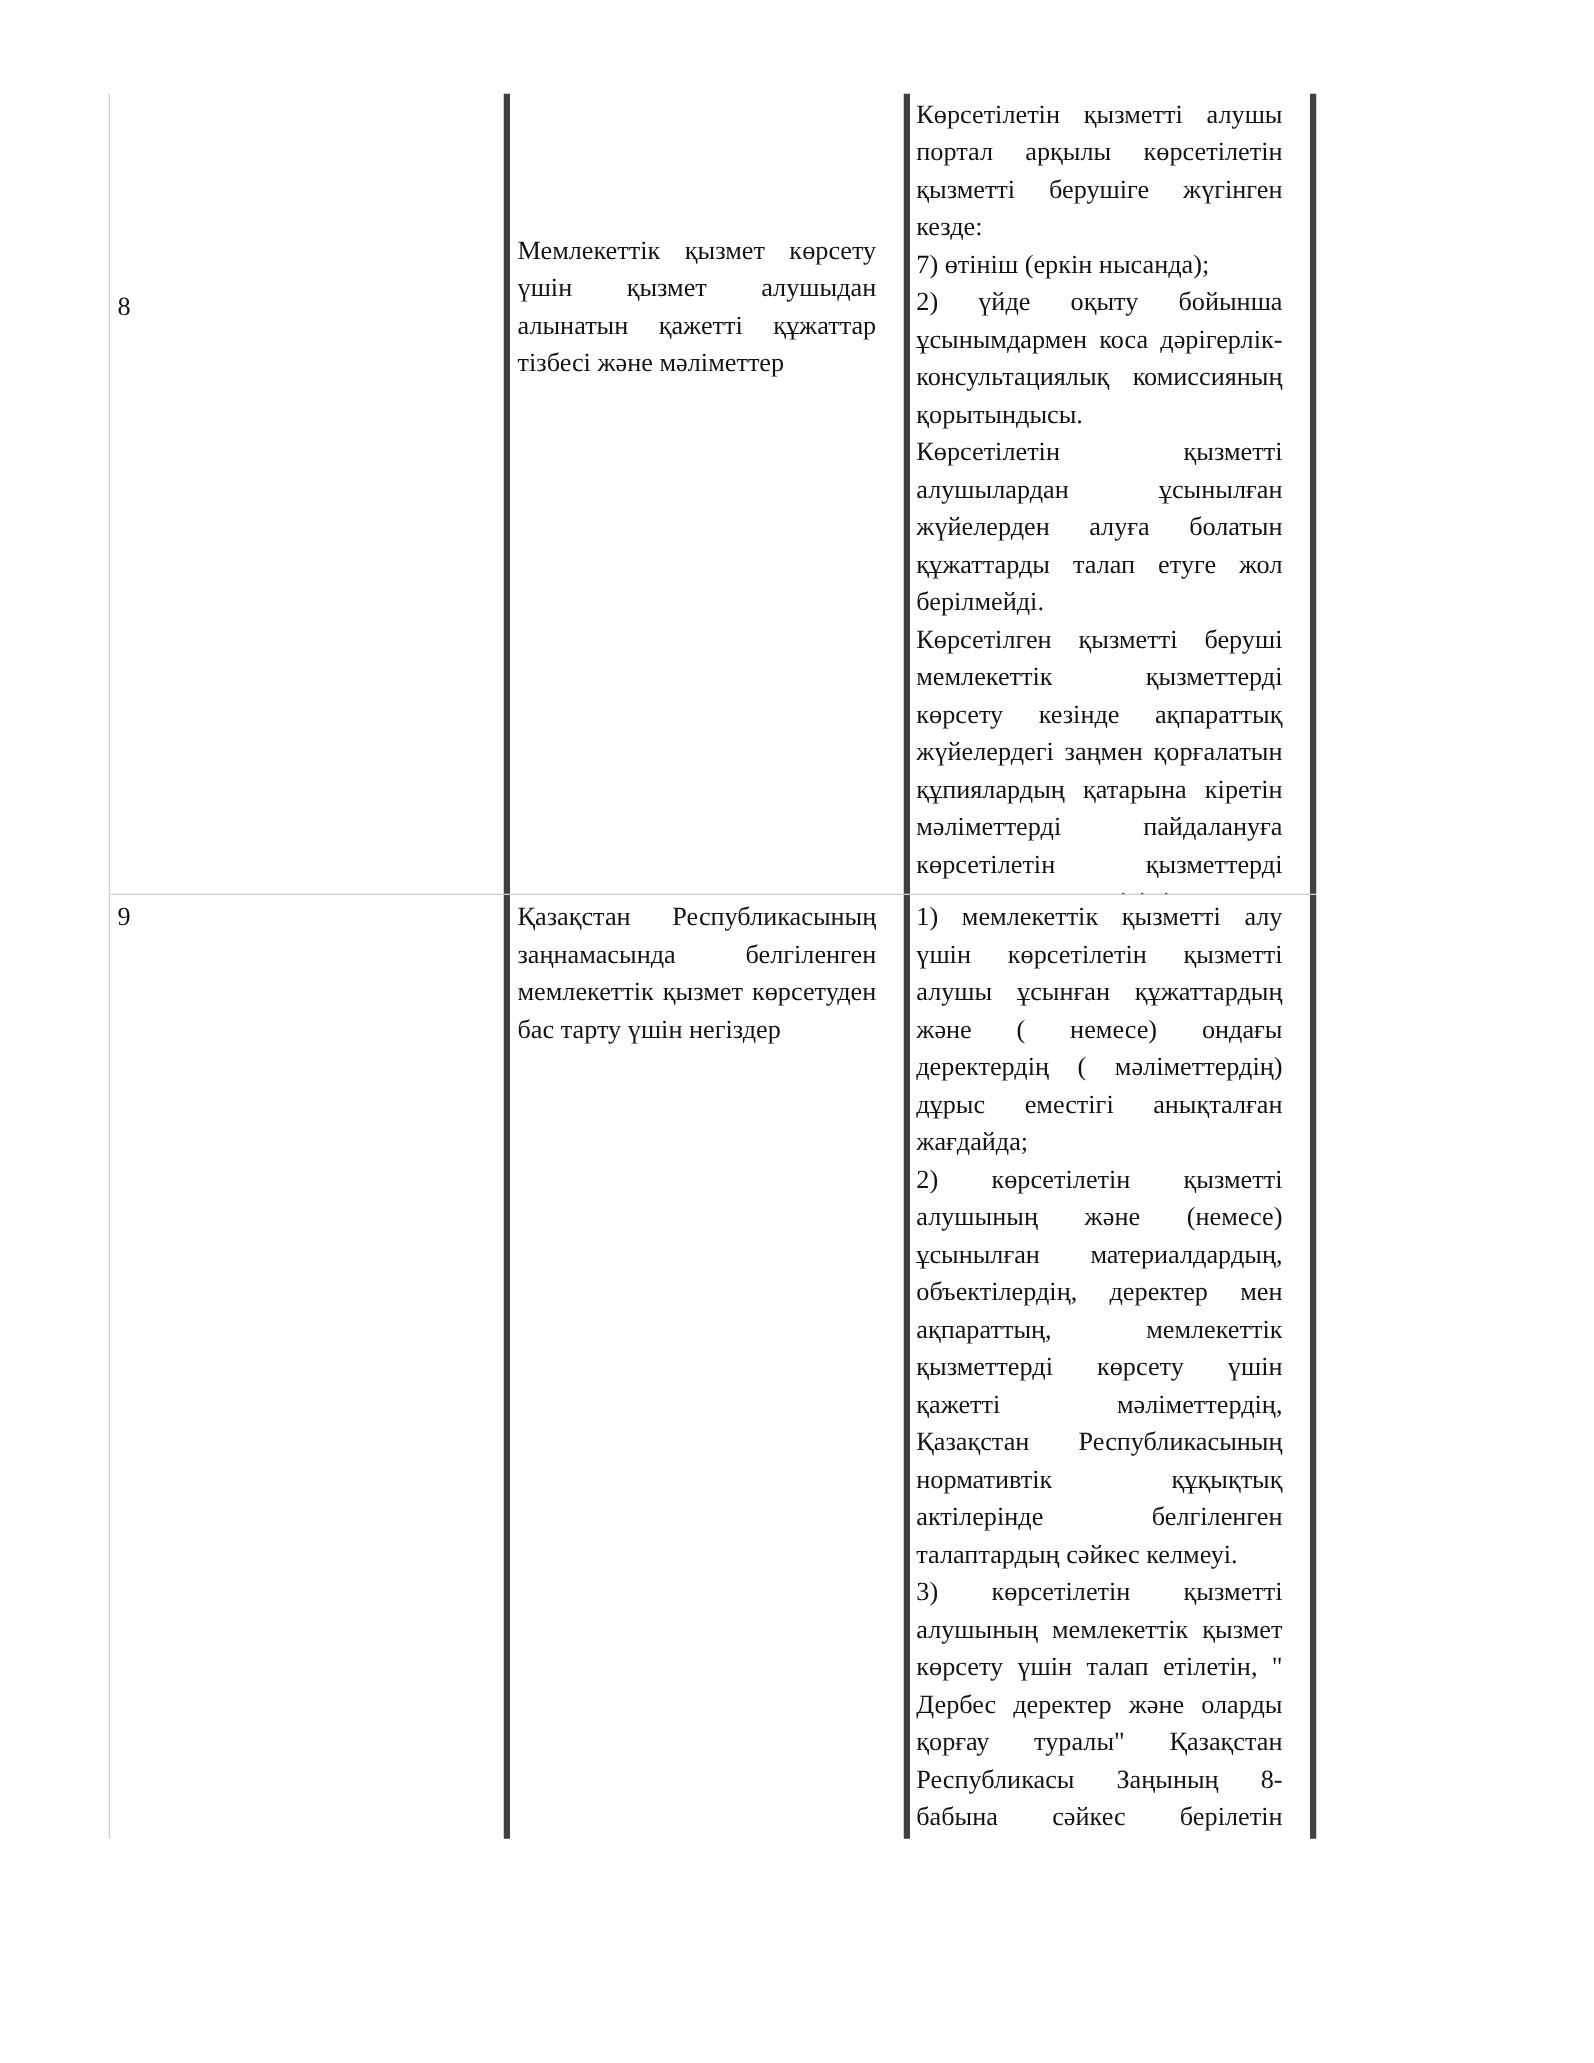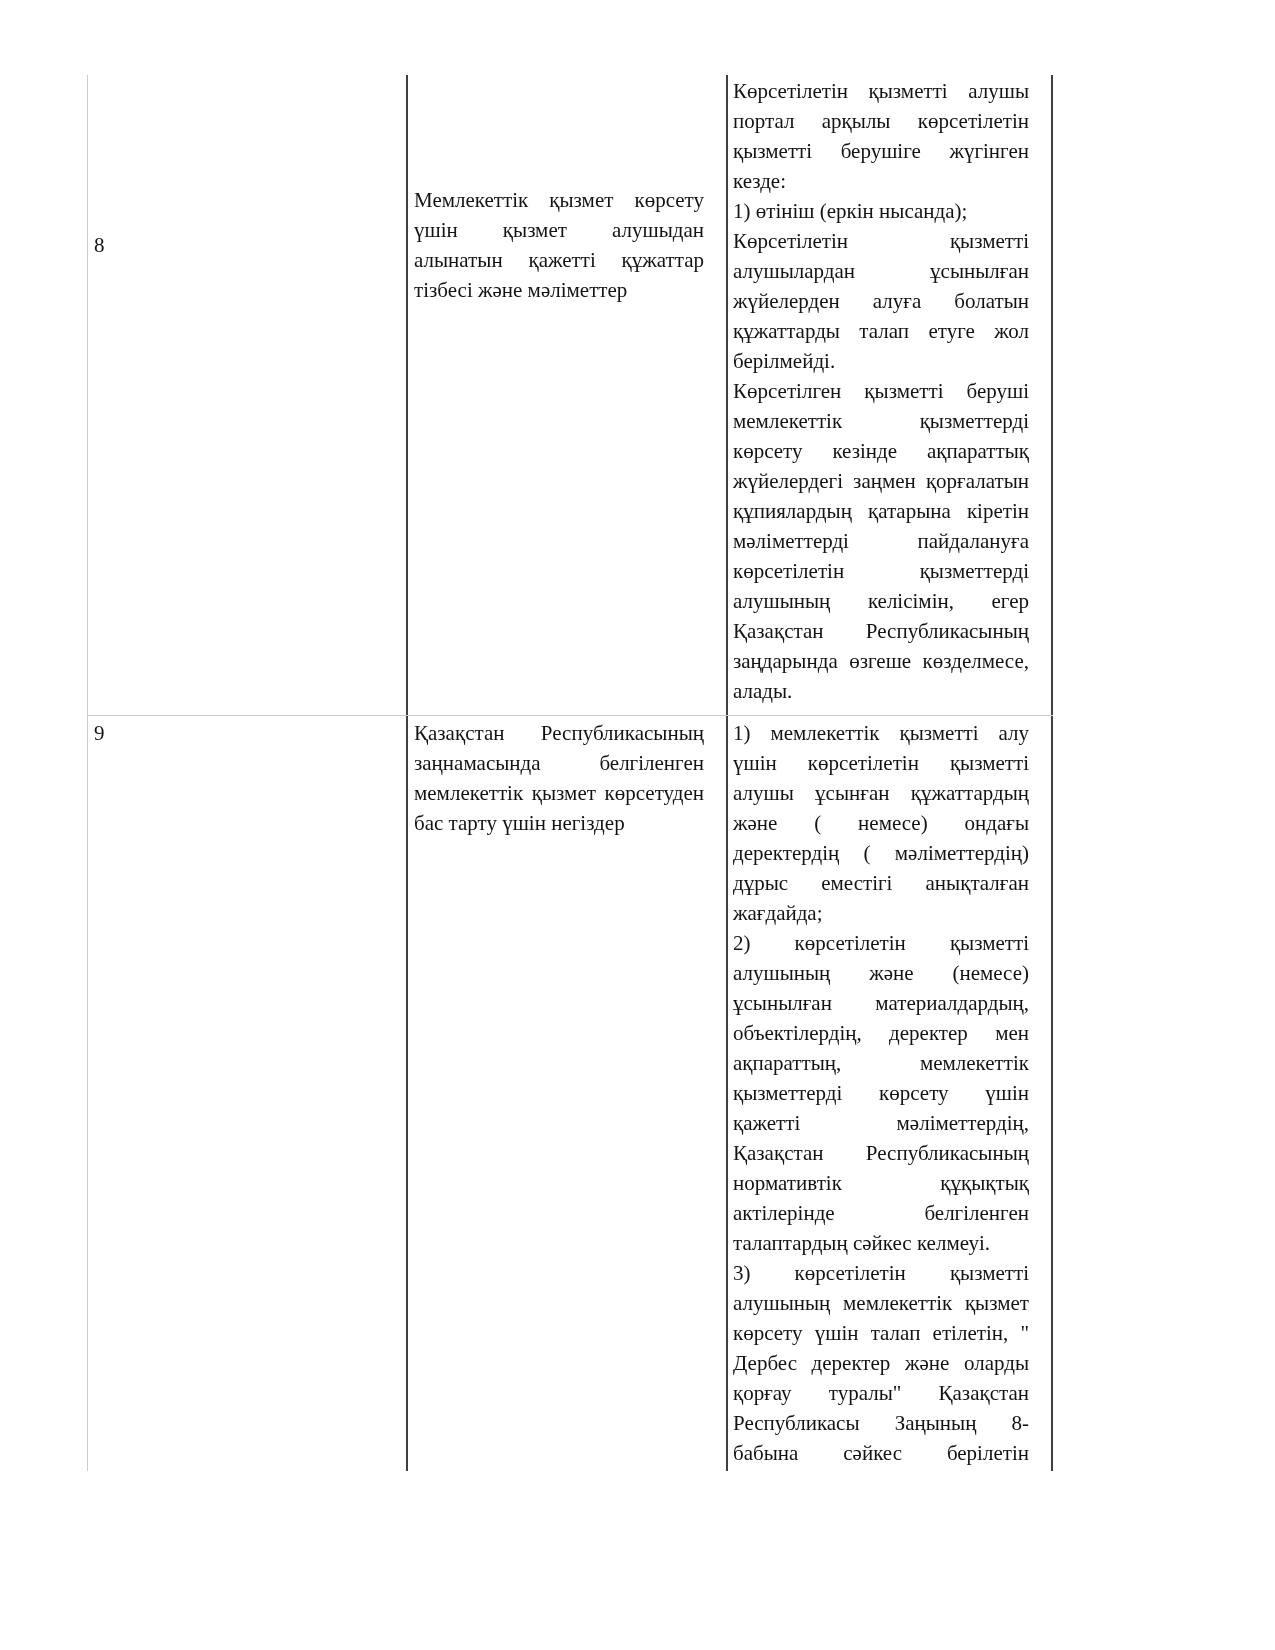--- a/index.html
+++ b/index.html
@@ -26,21 +26,21 @@
   }
   .t-row {
     display: flex;
     box-sizing: border-box;
   }
   .t-row + .t-row {
     border-top: 1px solid #cccccc;
   }
   .cell {
     box-sizing: border-box;
-    border-right: 2px solid #404040;
+    border-right: 5px solid #404040;
     overflow: hidden;
   }
   .c1 {
     width: 321px;
     border-left: 1px solid #cccccc;
     padding: 2px 8px 2px 6px;
   }
   .c2 {
     width: 320px;
     padding: 2px 22px 2px 6px;
@@ -79,21 +79,22 @@
 
     <div class="t-row row-8">
       <div class="cell c1">
         <div>8</div>
       </div>
       <div class="cell c2">
         <div>Мемлекеттік қызмет көрсету үшін қызмет алушыдан алынатын қажетті құжаттар тізбесі және мәліметтер</div>
       </div>
       <div class="cell c3">
           <p class="para">Көрсетілетін қызметті алушы портал арқылы көрсетілетін қызметті берушіге жүгінген кезде:</p>
-          <p class="para">1) өтініш (еркін нысанда);</p>
+          <p class="para">7) өтініш (еркін нысанда);</p>
+          <p class="para">2) үйде оқыту бойынша ұсынымдармен коса дәрігерлік-консультациялық комиссияның қорытындысы.</p>
           <p class="para">Көрсетілетін қызметті алушылардан ұсынылған жүйелерден алуға болатын құжаттарды талап етуге жол берілмейді.</p>
           <p class="para">Көрсетілген қызметті беруші мемлекеттік қызметтерді көрсету кезінде ақпараттық жүйелердегі заңмен қорғалатын құпиялардың қатарына кіретін мәліметтерді пайдалануға көрсетілетін қызметтерді алушының келісімін, егер Қазақстан Республикасының заңдарында өзгеше көзделмесе, алады.</p>
         </div>
     </div>
 
     <div class="t-row row-9">
       <div class="cell c1">
         <div>9</div>
       </div>
       <div class="cell c2">

